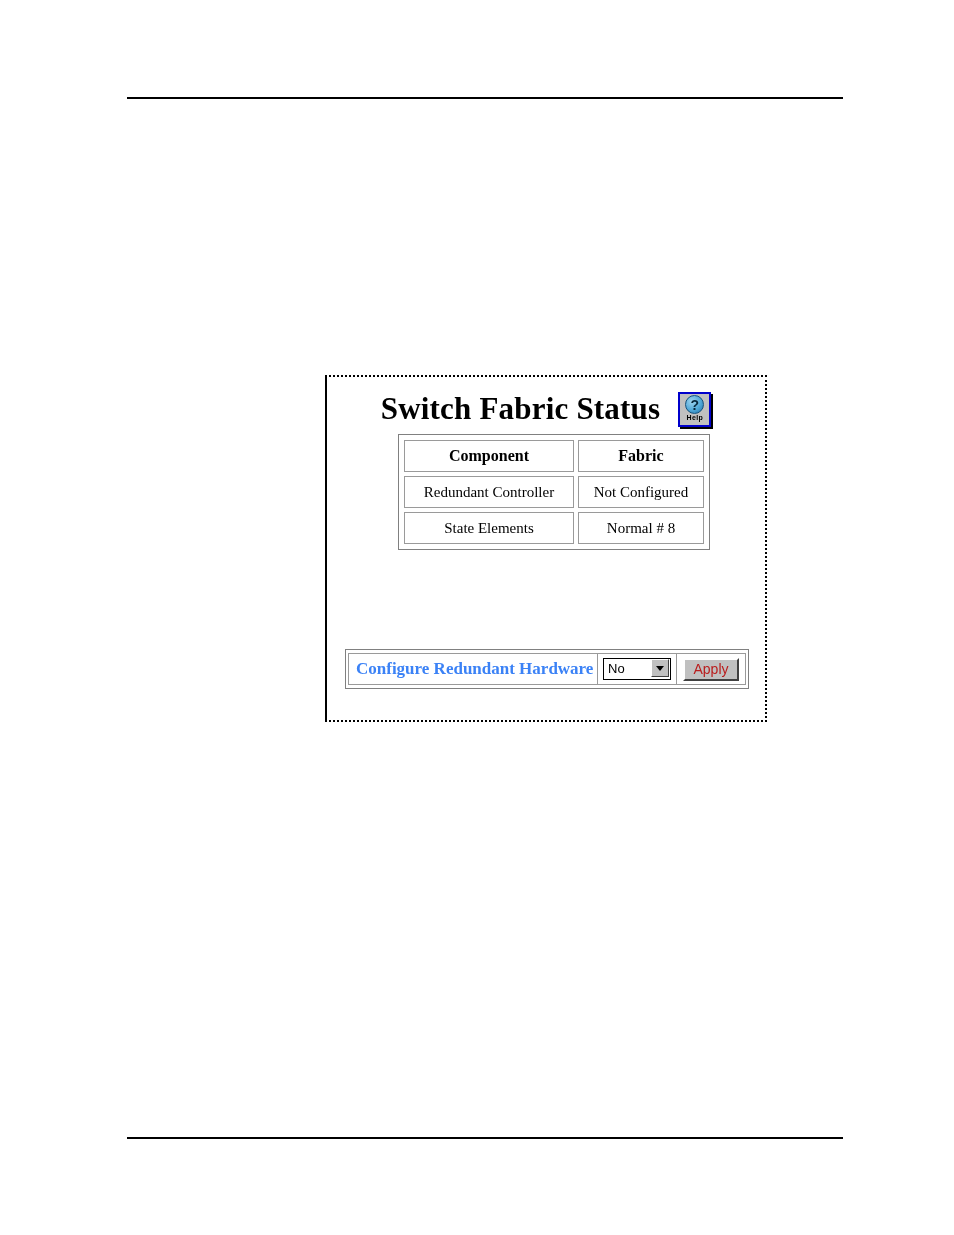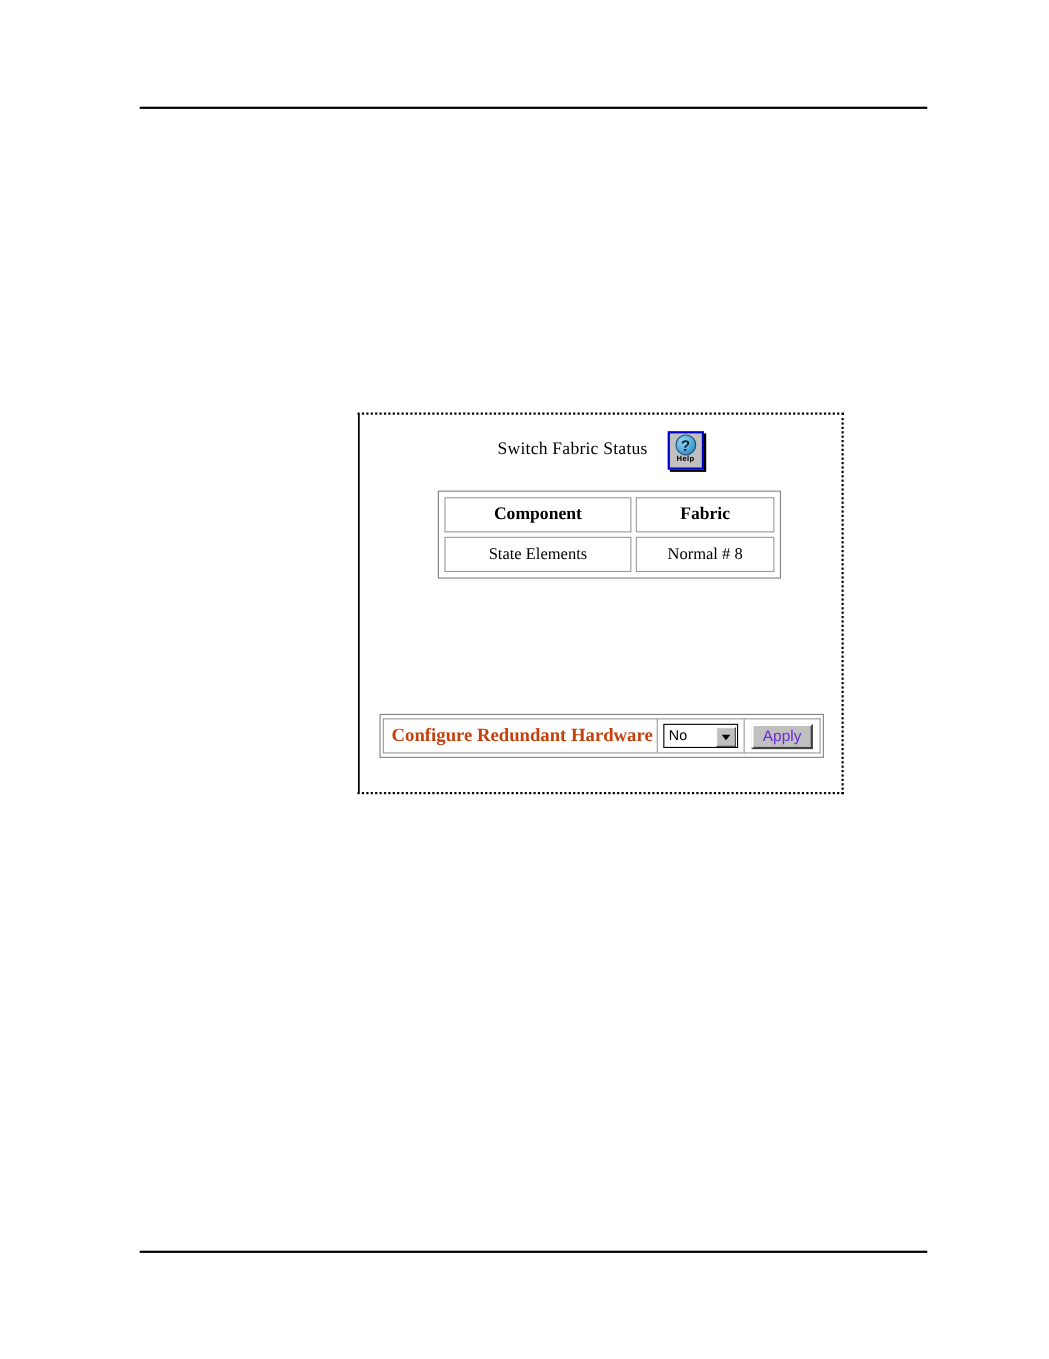--- a/index.html
+++ b/index.html
@@ -45,22 +45,22 @@
     left: 0;
     top: 10px;
     width: 100%;
     height: 44px;
     display: flex;
     align-items: center;
     justify-content: center;
   }
   .panel-title {
     font-family: "Liberation Serif", serif;
-    font-weight: normal;
-    font-size: 16px;
+    font-weight: bold;
+    font-size: 31px;
     color: #000000;
     letter-spacing: 0.2px;
     white-space: nowrap;
   }
   .help-button {
     width: 33px;
     height: 35px;
     margin-left: 18px;
     box-sizing: border-box;
     border: 2px solid #0000cc;
@@ -95,21 +95,21 @@
     line-height: 8px;
     color: #000000;
     margin-top: 0px;
     letter-spacing: 0.3px;
   }
 
   
   .status-table-wrap {
     position: absolute;
     left: 71px;
-    top: 69px;
+    top: 57px;
   }
   table.status-table {
     border-collapse: separate;
     border-spacing: 4px;
     border: 1px solid #808080;
     background: #ffffff;
     padding: 1px;
   }
   table.status-table td {
     border: 1px solid #9a9a9a;
@@ -148,42 +148,42 @@
     flex: 1 1 auto;
     height: 32px;
     box-sizing: border-box;
     border: 1px solid #9a9a9a;
     display: flex;
     align-items: center;
     padding-left: 7px;
     font-family: "Liberation Serif", serif;
     font-weight: bold;
     font-size: 17px;
-    color: #c2410c;
+    color: #3b82f6;
     white-space: nowrap;
   }
   .config-select-cell {
     flex: 0 0 auto;
     height: 32px;
     box-sizing: border-box;
     border: 1px solid #9a9a9a;
     border-left: none;
     display: flex;
     align-items: center;
     justify-content: center;
     padding: 0 5px;
   }
   .select-box {
     width: 68px;
     height: 22px;
     box-sizing: border-box;
     background: #ffffff;
     border: 1px solid #000000;
     display: flex;
-    align-items: flex-end;
+    align-items: flex-start;
     position: relative;
   }
   .select-value {
     flex: 1 1 auto;
     padding-left: 4px;
     font-family: "Liberation Sans", sans-serif;
     font-size: 13px;
     color: #000000;
     line-height: 20px;
   }
@@ -224,21 +224,21 @@
     min-width: 56px;
     height: 23px;
     box-sizing: border-box;
     background: #c0c0c0;
     border-top: 2px solid #ffffff;
     border-left: 2px solid #ffffff;
     border-right: 2px solid #404040;
     border-bottom: 2px solid #404040;
     font-family: "Liberation Sans", sans-serif;
     font-size: 14px;
-    color: #6d28d9;
+    color: #b91c1c;
     display: flex;
     align-items: center;
     justify-content: center;
     padding: 0 7px;
     white-space: nowrap;
   }
 </style>
 </head>
 <body>
 
@@ -254,20 +254,24 @@
       <div class="help-label">Help</div>
     </div>
   </div>
 
   <div class="status-table-wrap">
     <table class="status-table">
       <tbody>
         <tr class="head">
           <td class="col-component">Component</td>
           <td class="col-state">Fabric</td>
+        </tr>
+        <tr>
+          <td class="col-component">Redundant Controller</td>
+          <td class="col-state">Not Configured</td>
         </tr>
         <tr>
           <td class="col-component">State Elements</td>
           <td class="col-state">Normal # 8</td>
         </tr>
       </tbody>
     </table>
   </div>
 
   <div class="config-bar">

